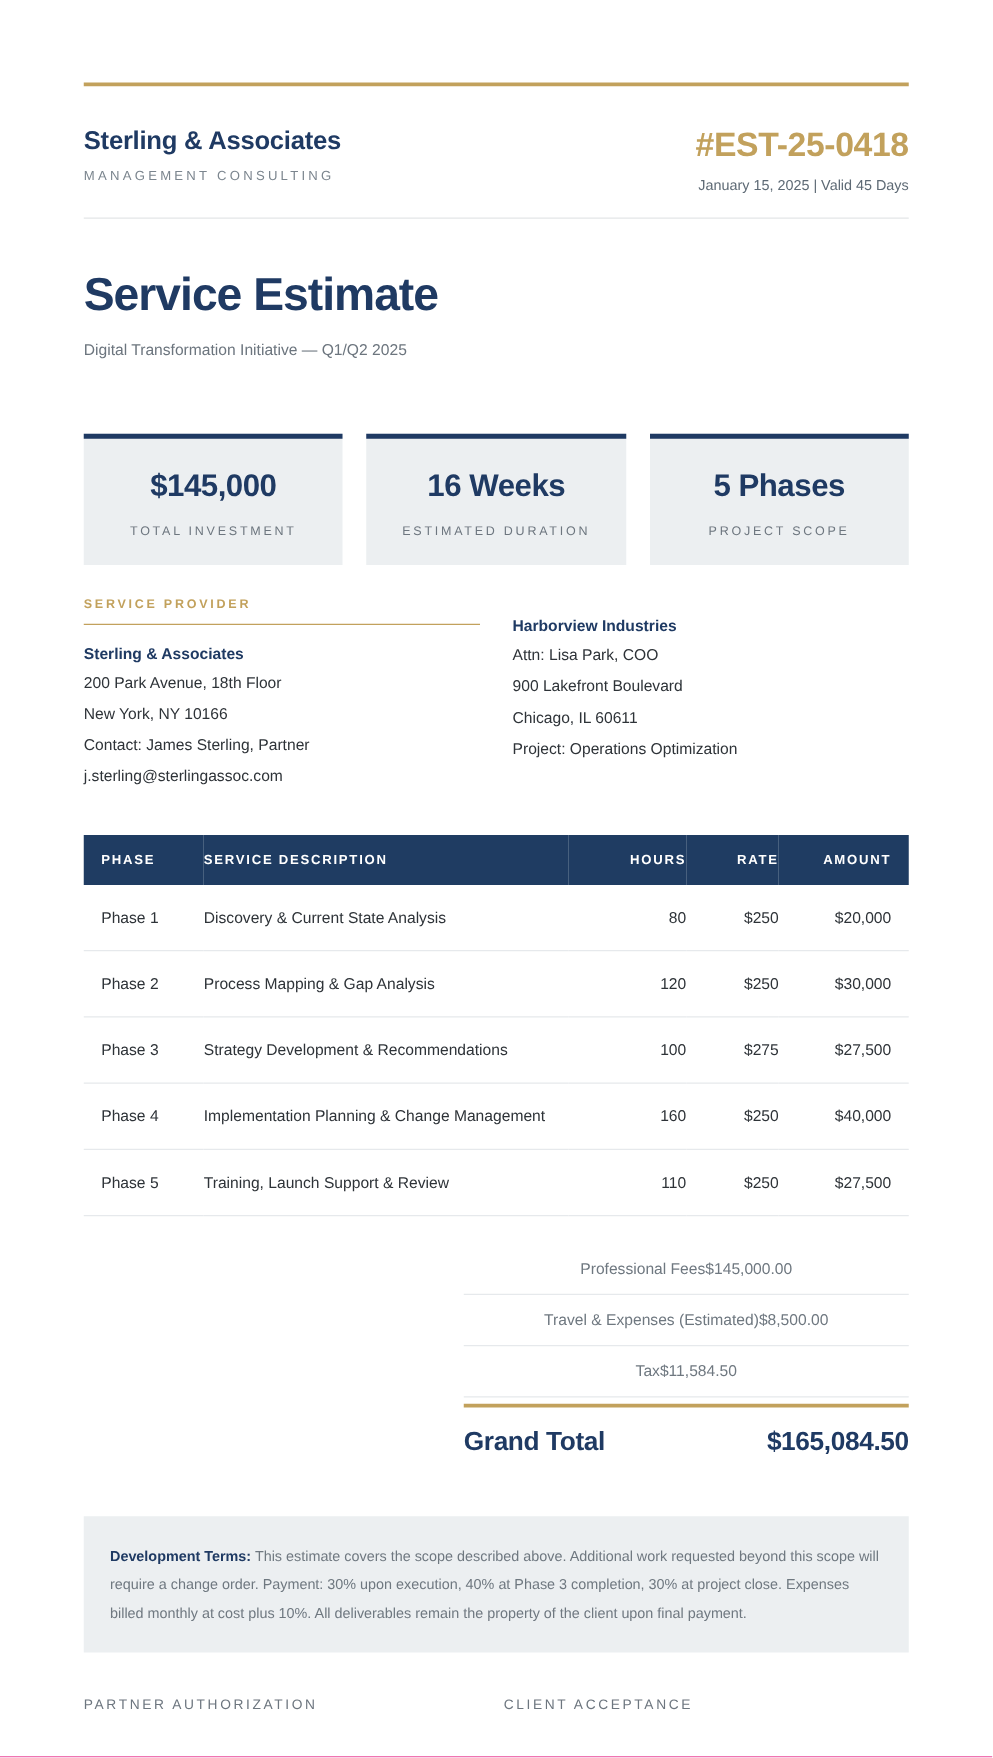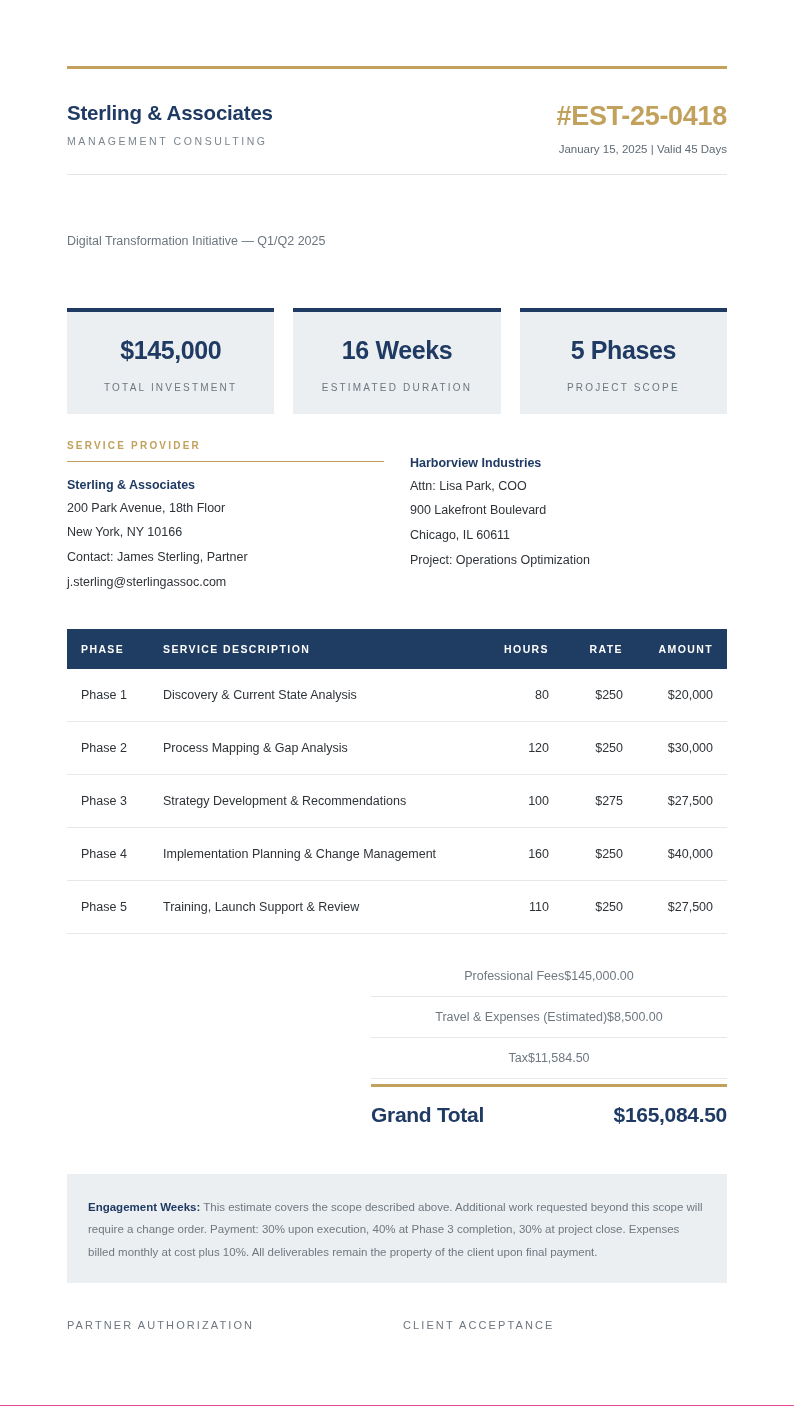--- a/index.html
+++ b/index.html
@@ -258,20 +258,21 @@
       <div class="brand-name">Sterling &amp; Associates</div>
       <div class="brand-tagline">MANAGEMENT CONSULTING</div>
     </div>
     <div class="header-right">
       <div class="estimate-no">#EST-25-0418</div>
       <div class="estimate-meta">January 15, 2025 | Valid 45 Days</div>
     </div>
   </div>
 
   <div class="title-block">
+    <h1 class="doc-title">Service Estimate</h1>
     <div class="doc-subtitle">Digital Transformation Initiative — Q1/Q2 2025</div>
   </div>
 
   <div class="stats">
     <div class="stat-card">
       <div class="stat-value">$145,000</div>
       <div class="stat-label">TOTAL INVESTMENT</div>
     </div>
     <div class="stat-card">
       <div class="stat-value">16 Weeks</div>
@@ -366,21 +367,21 @@
       </div>
       <div class="grand-rule"></div>
       <div class="grand-row">
         <span class="grand-label">Grand Total</span>
         <span class="grand-amount">$165,084.50</span>
       </div>
     </div>
   </div>
 
   <div class="terms">
-    <p><span class="terms-label">Engagement Weeks:</span> <span>This estimate covers the scope described above. Additional work requested beyond this scope will require a change order. Payment: 30% upon execution, 40% at Phase 3 completion, 30% at project close. Expenses billed monthly at cost plus 10%. All deliverables remain the property of the client upon final payment.</span></p>
+    <p><span class="terms-label">Development Terms:</span> <span>This estimate covers the scope described above. Additional work requested beyond this scope will require a change order. Payment: 30% upon execution, 40% at Phase 3 completion, 30% at project close. Expenses billed monthly at cost plus 10%. All deliverables remain the property of the client upon final payment.</span></p>
   </div>
 
   <div class="signatures">
     <div class="sig">
       <div class="sig-head">PARTNER AUTHORIZATION</div>
 
     </div>
     <div class="sig">
       <div class="sig-head">CLIENT ACCEPTANCE</div>
 

